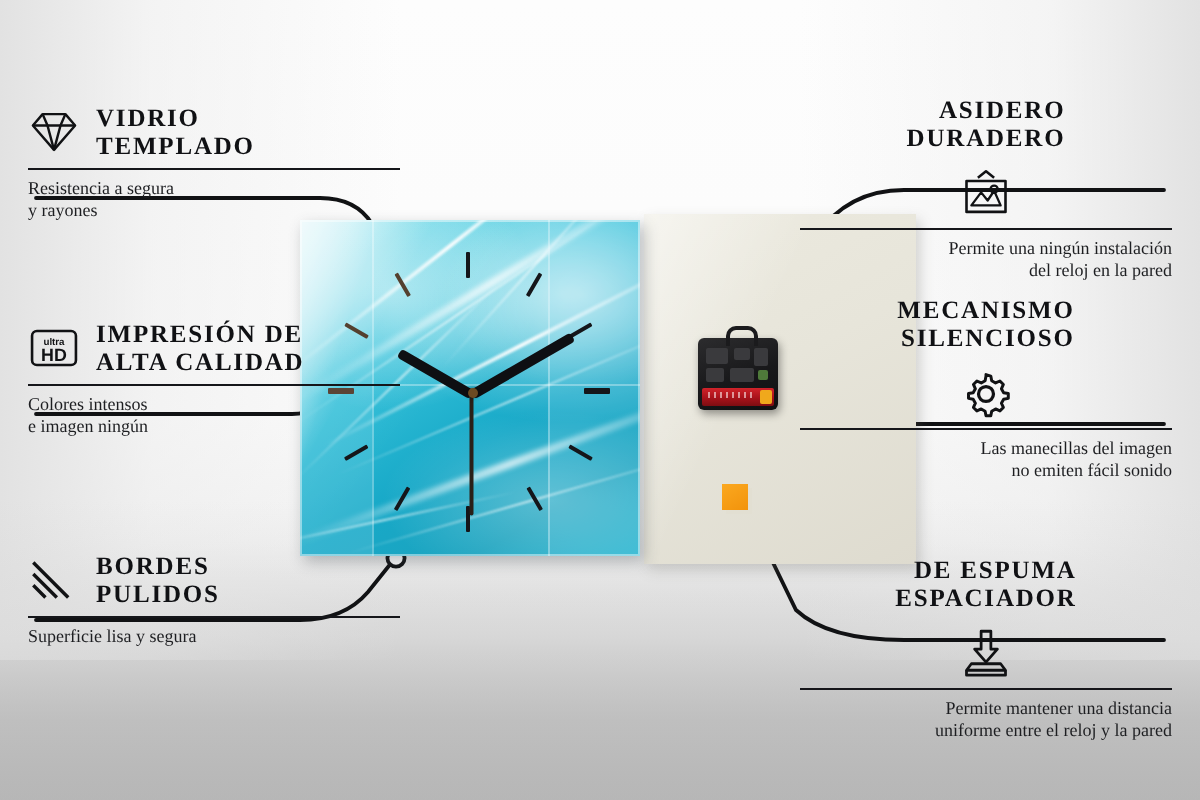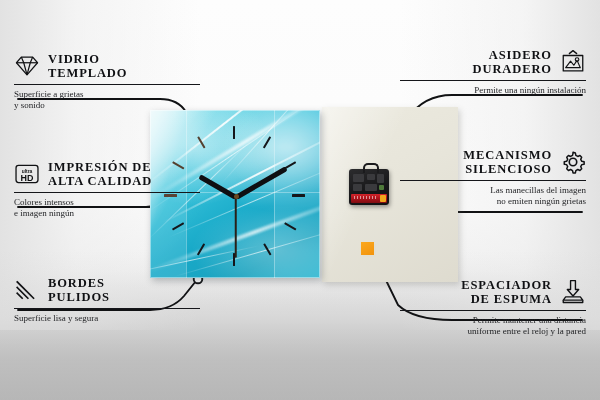--- a/index.html
+++ b/index.html
@@ -68,21 +68,21 @@
     background:repeating-linear-gradient(90deg,rgba(255,255,255,.55) 0 1px,rgba(255,255,255,0) 1px 3px);}
   .bat-plus{position:absolute;right:1px;top:1px;width:6px;height:7px;background:#f0a81c;border-radius:1px;}
   .foam{position:absolute;left:361px;top:242px;width:13px;height:13px;
     background:linear-gradient(150deg,#fba81f 0%,#f2930c 100%);
     box-shadow:2px 2px 0 rgba(225,222,210,.95);}
 
   
   .feat{position:absolute;width:186px;}
   .feat .row{display:flex;align-items:center;gap:8px;}
   .feat.left .row{justify-content:flex-start;}
-  .feat.right .row{justify-content:flex-end;}
+  .feat.right .row{justify-content:flex-end;flex-direction:column;}
   .ttl{font-family:"Liberation Serif",serif;font-weight:700;
     font-size:12.5px;line-height:14px;letter-spacing:.9px;color:#101114;
     text-transform:uppercase;}
   .feat.right .ttl{text-align:right;}
   .rule{height:1px;background:#15161a;margin:4px 0 4px 0;width:100%;}
   .desc{font-family:"Liberation Serif",serif;font-size:9px;line-height:11px;
     color:#1d1e21;}
   .feat.right .desc{text-align:right;}
   .ico{width:26px;height:26px;flex:0 0 26px;display:block;}
 
@@ -195,22 +195,22 @@
             <path d="M9 5 L12 12 L16 27"></path>
             <path d="M23 5 L20 12 L16 27"></path>
         </g>
       </svg>
       <div>
         <div class="ttl">VIDRIO</div>
         <div class="ttl">TEMPLADO</div>
       </div>
     </div>
     <div class="rule"></div>
-    <div class="desc">Superficie a grietas</div>
-    <div class="desc">y sonido</div>
+    <div class="desc">Resistencia a segura</div>
+    <div class="desc">y rayones</div>
   </div>
 
   <div class="feat left f-hd">
     <div class="row">
       <svg class="ico" viewBox="0 0 32 32">
         <rect x="2.5" y="5.5" width="27" height="21" rx="3" fill="none" stroke="#111214" stroke-width="1.6"></rect>
         <text x="16" y="14.2" text-anchor="middle" font-family="Liberation Sans, sans-serif" font-size="6" font-weight="700" fill="#111214">ultra</text>
         <text x="16" y="24" text-anchor="middle" font-family="Liberation Sans, sans-serif" font-size="11" font-weight="700" fill="#111214">HD</text>
       </svg>
       <div>
@@ -251,45 +251,46 @@
         <g fill="none" stroke="#111214" stroke-width="1.6" stroke-linejoin="round">
           <path d="M11 6 L16 2 L21 6"></path>
           <rect x="4" y="8" width="24" height="19"></rect>
           <path d="M7 23 L13 15 L17 20 L21 14 L25 23 Z" stroke-width="1.4"></path>
           <circle cx="21" cy="13" r="2.2" stroke-width="1.4"></circle>
         </g>
       </svg>
     </div>
     <div class="rule"></div>
     <div class="desc">Permite una ningún instalación</div>
+    <div class="desc">del reloj en la pared</div>
   </div>
 
   <div class="feat right f-mecan">
     <div class="row">
       <div>
         <div class="ttl">MECANISMO</div>
         <div class="ttl">SILENCIOSO</div>
       </div>
       <svg class="ico" viewBox="0 0 32 32">
         <g fill="none" stroke="#111214" stroke-width="2" stroke-linejoin="round">
           <path d="M16 3 l3.2 1 .6 3.1 2.6 1.5 2.9-1.3 2.3 2.3 -1.3 2.9 1.5 2.6 3.1 .6 0 3.2 -3.1 .6 -1.5 2.6 1.3 2.9 -2.3 2.3 -2.9-1.3 -2.6 1.5 -.6 3.1 -3.2 0 -.6-3.1 -2.6-1.5 -2.9 1.3 -2.3-2.3 1.3-2.9 -1.5-2.6 -3.1-.6 0-3.2 3.1-.6 1.5-2.6 -1.3-2.9 2.3-2.3 2.9 1.3 2.6-1.5 .6-3.1 z" transform="scale(0.92) translate(1.4,1.4)"></path>
           <circle cx="16" cy="16" r="4.6"></circle>
         </g>
       </svg>
     </div>
     <div class="rule"></div>
     <div class="desc">Las manecillas del imagen</div>
-    <div class="desc">no emiten ningún grietas</div>
+    <div class="desc">no emiten fácil sonido</div>
   </div>
 
   <div class="feat right f-espac">
     <div class="row">
       <div>
+        <div class="ttl">DE ESPUMA</div>
         <div class="ttl">ESPACIADOR</div>
-        <div class="ttl">DE ESPUMA</div>
       </div>
       <svg class="ico" viewBox="0 0 32 32">
         <g fill="none" stroke="#111214" stroke-width="1.7" stroke-linejoin="round">
           <path d="M13 2 L19 2 L19 13 L23 13 L16 21 L9 13 L13 13 Z"></path>
           <path d="M7 22 L25 22 L28 26 L4 26 Z"></path>
           <path d="M4 26 L4 29 L28 29 L28 26"></path>
         </g>
       </svg>
     </div>
     <div class="rule"></div>

